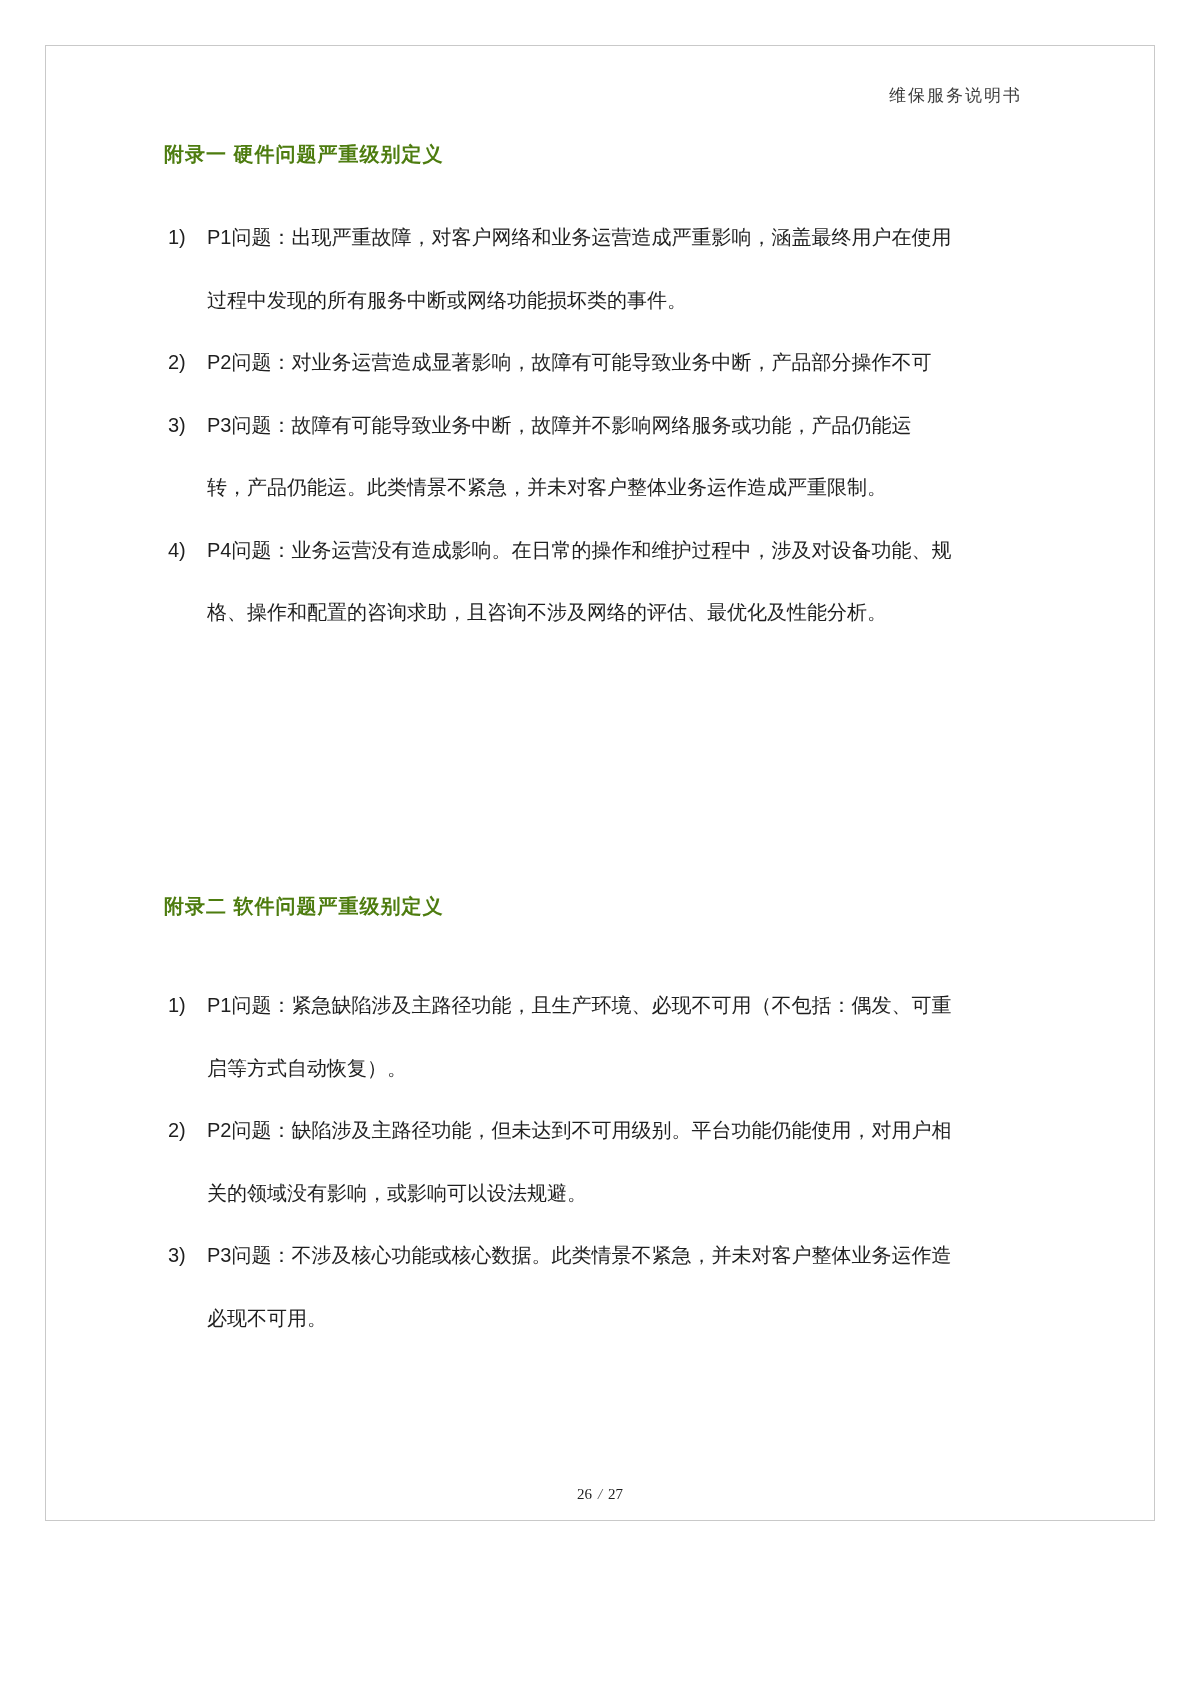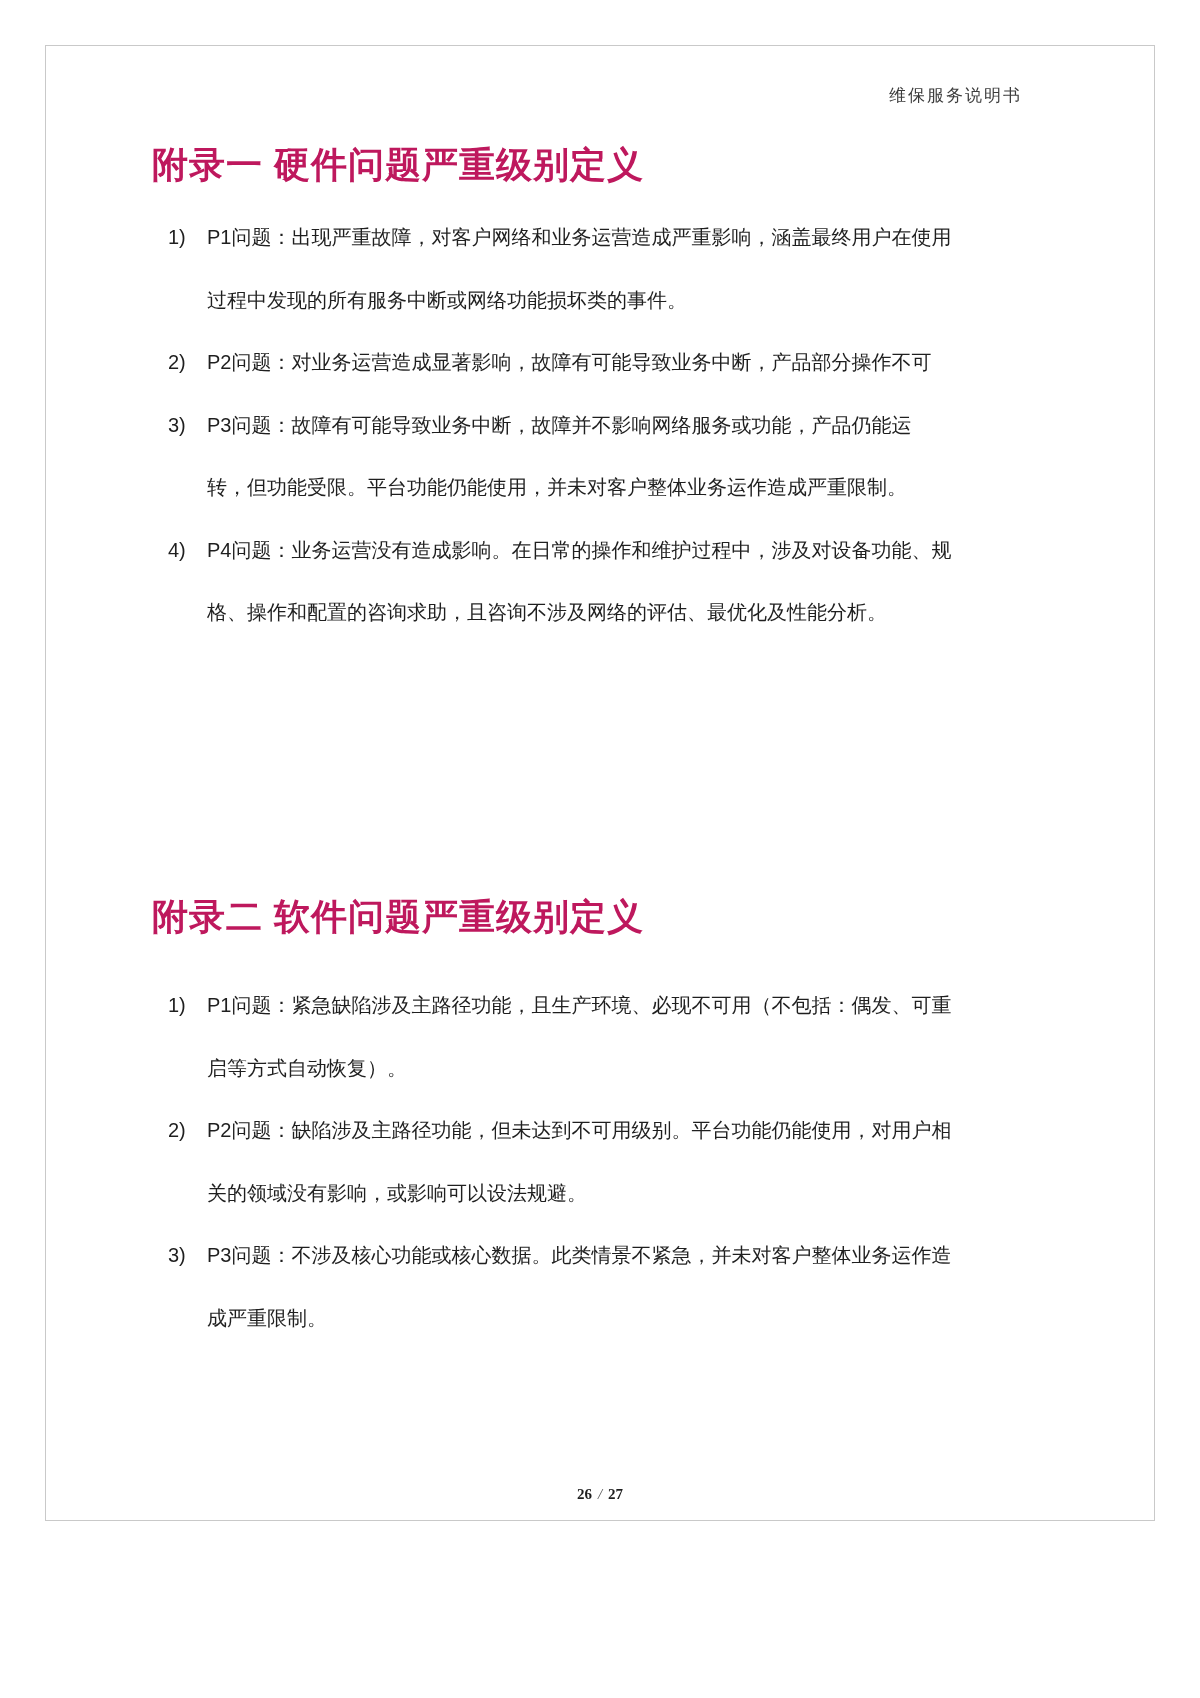--- a/index.html
+++ b/index.html
@@ -21,24 +21,24 @@
   .doc-header {
     position:absolute;
     top:84px; right:178px;
     font-family:"Liberation Serif", serif;
     font-size:17px;
     letter-spacing:2px;
     color:#3c3c3c;
   }
   .section-heading {
     position:absolute;
-    left:152px;
-    font-size:36px;
+    left:164px;
+    font-size:20px;
     font-weight:bold;
-    color:#be185d;
+    color:#4d7c0f;
     letter-spacing:1px;
   }
   #heading-1 { top:141px; }
   #heading-2 { top:893px; }
   .list {
     position:absolute;
     left:168px;
     width:810px;
   }
   #list-1 { top:206px; }
@@ -59,21 +59,21 @@
   }
   .item-line.cont { padding-left:39px;text-align:center; }
   .doc-footer {
     position:absolute;
     top:1486px; left:0; right:0;
     text-align:center;
     font-family:"Liberation Serif", serif;
     font-size:15px;
     color:#1f1f1f;
   }
-  .doc-footer .pg { font-weight:bold; }
+  .doc-footer .pg { font-weight:normal; }
   .doc-footer .sep { font-style:italic; color:#555; padding:0 6px; }
 </style>
 </head>
 <body>
 
 <div class="page">
 
   <div class="page-frame"></div>
 
   <div class="doc-header">维保服务说明书</div>
@@ -95,21 +95,21 @@
         <span class="item-num">2)</span>
         <span class="txt">P2问题：对业务运营造成显著影响，故障有可能导致业务中断，产品部分操作不可</span>
       </div>
     </div>
     <div class="item">
       <div class="item-line first">
         <span class="item-num">3)</span>
         <span class="txt">P3问题：故障有可能导致业务中断，故障并不影响网络服务或功能，产品仍能运</span>
       </div>
       <div class="item-line cont">
-        <span class="txt">转，但功能受限。平台功能仍能使用，并未对客户整体业务运作造成严重限制。</span>
+        <span class="txt">转，产品仍能运。此类情景不紧急，并未对客户整体业务运作造成严重限制。</span>
       </div>
     </div>
     <div class="item">
       <div class="item-line first">
         <span class="item-num">4)</span>
         <span class="txt">P4问题：业务运营没有造成影响。在日常的操作和维护过程中，涉及对设备功能、规</span>
       </div>
       <div class="item-line cont">
         <span class="txt">格、操作和配置的咨询求助，且咨询不涉及网络的评估、最优化及性能分析。</span>
       </div>
@@ -136,21 +136,21 @@
       <div class="item-line cont">
         <span class="txt">关的领域没有影响，或影响可以设法规避。</span>
       </div>
     </div>
     <div class="item">
       <div class="item-line first">
         <span class="item-num">3)</span>
         <span class="txt">P3问题：不涉及核心功能或核心数据。此类情景不紧急，并未对客户整体业务运作造</span>
       </div>
       <div class="item-line cont">
-        <span class="txt">成严重限制。</span>
+        <span class="txt">必现不可用。</span>
       </div>
     </div>
   </div>
 
   <div class="doc-footer">
     <span class="pg">26</span><span class="sep">/</span><span class="pg">27</span>
   </div>
 
 </div>
 

